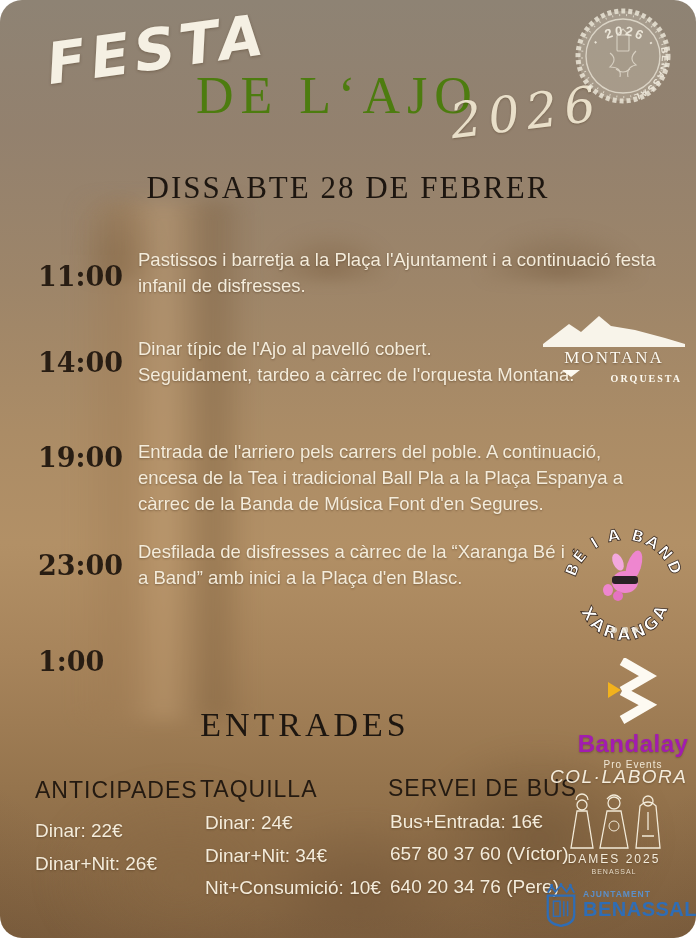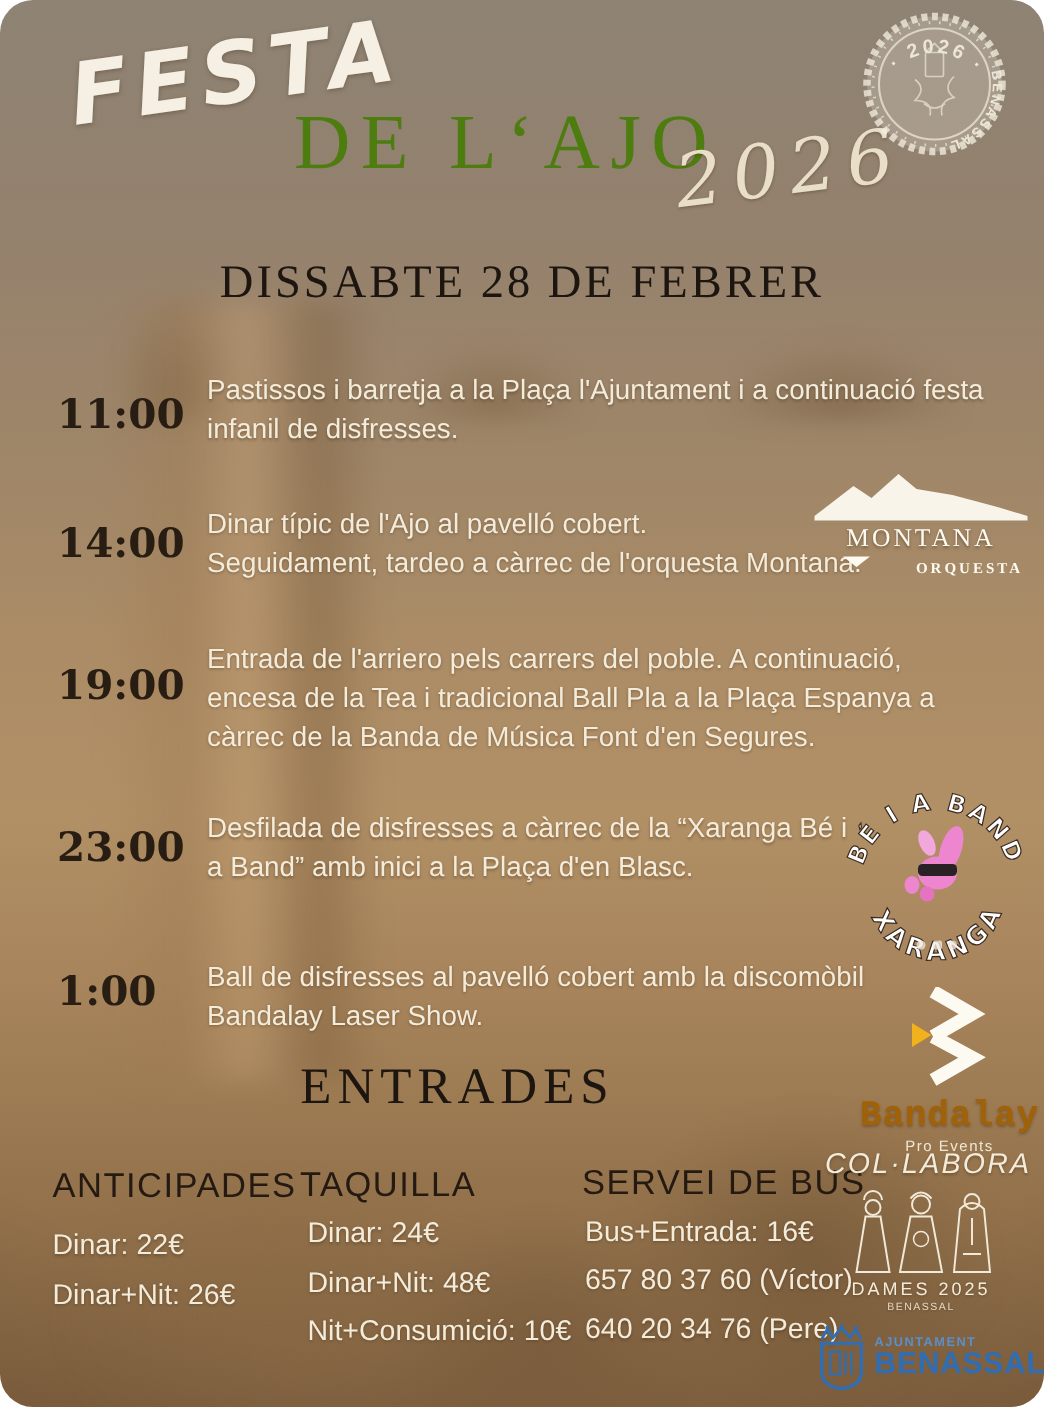--- a/index.html
+++ b/index.html
@@ -56,22 +56,22 @@
   
   .montana { left:538px; top:312px; width:152px; text-align:center; }
   .montana .name { font-family:"Liberation Serif", serif; font-weight:normal; font-size:17px;
     letter-spacing:2px; color:#fdfaf1; text-shadow:0 1px 2px rgba(70,48,26,.5); margin-top:-4px; }
   .montana .tri { width:0; height:0; border-left:9px solid transparent; border-right:9px solid transparent;
     border-top:7px solid #fdfaf1; margin:2px auto 0 24px; }
   .montana .sub { font-family:"Liberation Serif", serif; font-weight:bold; font-size:10px;
     letter-spacing:2px; color:#fdfaf1; text-align:right; padding-right:8px; margin-top:-4px; }
   .xaranga { left:556px; top:518px; }
   .bandalay { left:572px; top:658px; width:122px; text-align:center; }
-  .bandalay .name { font-family:Liberation Mono, monospace; font-weight:bold; font-size:24px;
-    color:#a16207; letter-spacing:.5px; margin-top:2px; text-shadow:0 1px 2px rgba(70,48,26,.4); }
+  .bandalay .name { font-family:Liberation Sans, sans-serif; font-weight:bold; font-size:24px;
+    color:#a21caf; letter-spacing:.5px; margin-top:2px; text-shadow:0 1px 2px rgba(70,48,26,.4); }
   .bandalay .sub { font-size:10px; color:#f0e7d5; letter-spacing:1px; margin-top:1px; }
 
   
   .entrades { left:140px; top:706px; width:330px; text-align:center; font-family:"Liberation Serif", serif;
     font-size:34px; letter-spacing:4px; color:#1d1610; font-weight:500; }
   .col-title { font-size:23px; letter-spacing:1px; color:#241a11; }
   .ticket-item { font-size:19px; white-space:nowrap; }
   .kids { left:104px; top:901px; font-size:21px;margin-top:34px; }
 
   
@@ -126,31 +126,29 @@
 
     <div class="abs time" style="top:261px">11:00</div>
     <div class="abs desc cream" style="top:247px">Pastissos i barretja a la Plaça l'Ajuntament i a continuació festa
 infanil de disfresses.</div>
 
     <div class="abs time" style="top:347px">14:00</div>
     <div class="abs desc cream" style="top:336px">Dinar típic de l'Ajo al pavelló cobert.
 Seguidament, tardeo a càrrec de l'orquesta Montana.</div>
 
     <div class="abs time" style="top:442px">19:00</div>
-    <div class="abs desc cream" style="top:426px">Entrada de l'arriero pels carrers del poble. A continuació,
+    <div class="abs desc cream" style="top:439px">Entrada de l'arriero pels carrers del poble. A continuació,
 encesa de la Tea i tradicional Ball Pla a la Plaça Espanya a
 càrrec de la Banda de Música Font d'en Segures.</div>
 
     <div class="abs time" style="top:550px">23:00</div>
     <div class="abs desc cream" style="top:539px">Desfilada de disfresses a càrrec de la “Xaranga Bé i
 a Band” amb inici a la Plaça d'en Blasc.</div>
 
     <div class="abs time" style="top:646px">1:00</div>
-    <div class="abs desc cream" style="top:638px">Ball de disfresses al pavelló cobert amb la discomòbil
-Bandalay Laser Show.</div>
 
     <div class="abs montana">
       <svg width="150" height="36" viewBox="0 0 150 36">
         <path d="M4,32 L30,12 L42,20 L60,4 L72,14 L96,18 L126,26 L146,32 L146,35 L4,35 Z" fill="#fdfaf1" opacity=".95"></path>
       </svg>
       <div class="name">MONTANA</div>
       <div class="tri"></div>
       <div class="sub">ORQUESTA</div>
     </div>
 
@@ -191,21 +189,21 @@
     </div>
 
     <div class="abs col-title" style="left:35px; top:777px">ANTICIPADES</div>
 
     <div class="abs entrades">ENTRADES</div>
     <div class="abs ticket-item cream" style="left:35px; top:820px">Dinar: 22€</div>
     <div class="abs ticket-item cream" style="left:35px; top:853px">Dinar+Nit: 26€</div>
 
     <div class="abs col-title" style="left:200px; top:776px">TAQUILLA</div>
     <div class="abs ticket-item cream" style="left:205px; top:812px">Dinar: 24€</div>
-    <div class="abs ticket-item cream" style="left:205px; top:845px">Dinar+Nit: 48€</div>
+    <div class="abs ticket-item cream" style="left:205px; top:845px">Dinar+Nit: 34€</div>
     <div class="abs ticket-item cream" style="left:205px; top:877px">Nit+Consumició: 10€</div>
 
     <div class="abs col-title" style="left:388px; top:775px">SERVEI DE BUS</div>
     <div class="abs ticket-item cream" style="left:390px; top:811px">Bus+Entrada: 16€</div>
     <div class="abs ticket-item cream" style="left:390px; top:843px">657 80 37 60 (Víctor)</div>
     <div class="abs ticket-item cream" style="left:390px; top:876px">640 20 34 76 (Pere)</div>
 
     <div class="abs ticket-item cream kids">De 5 a 9 anys: 5€</div>
 
     <div class="abs collabora cream">COL·LABORA</div>

